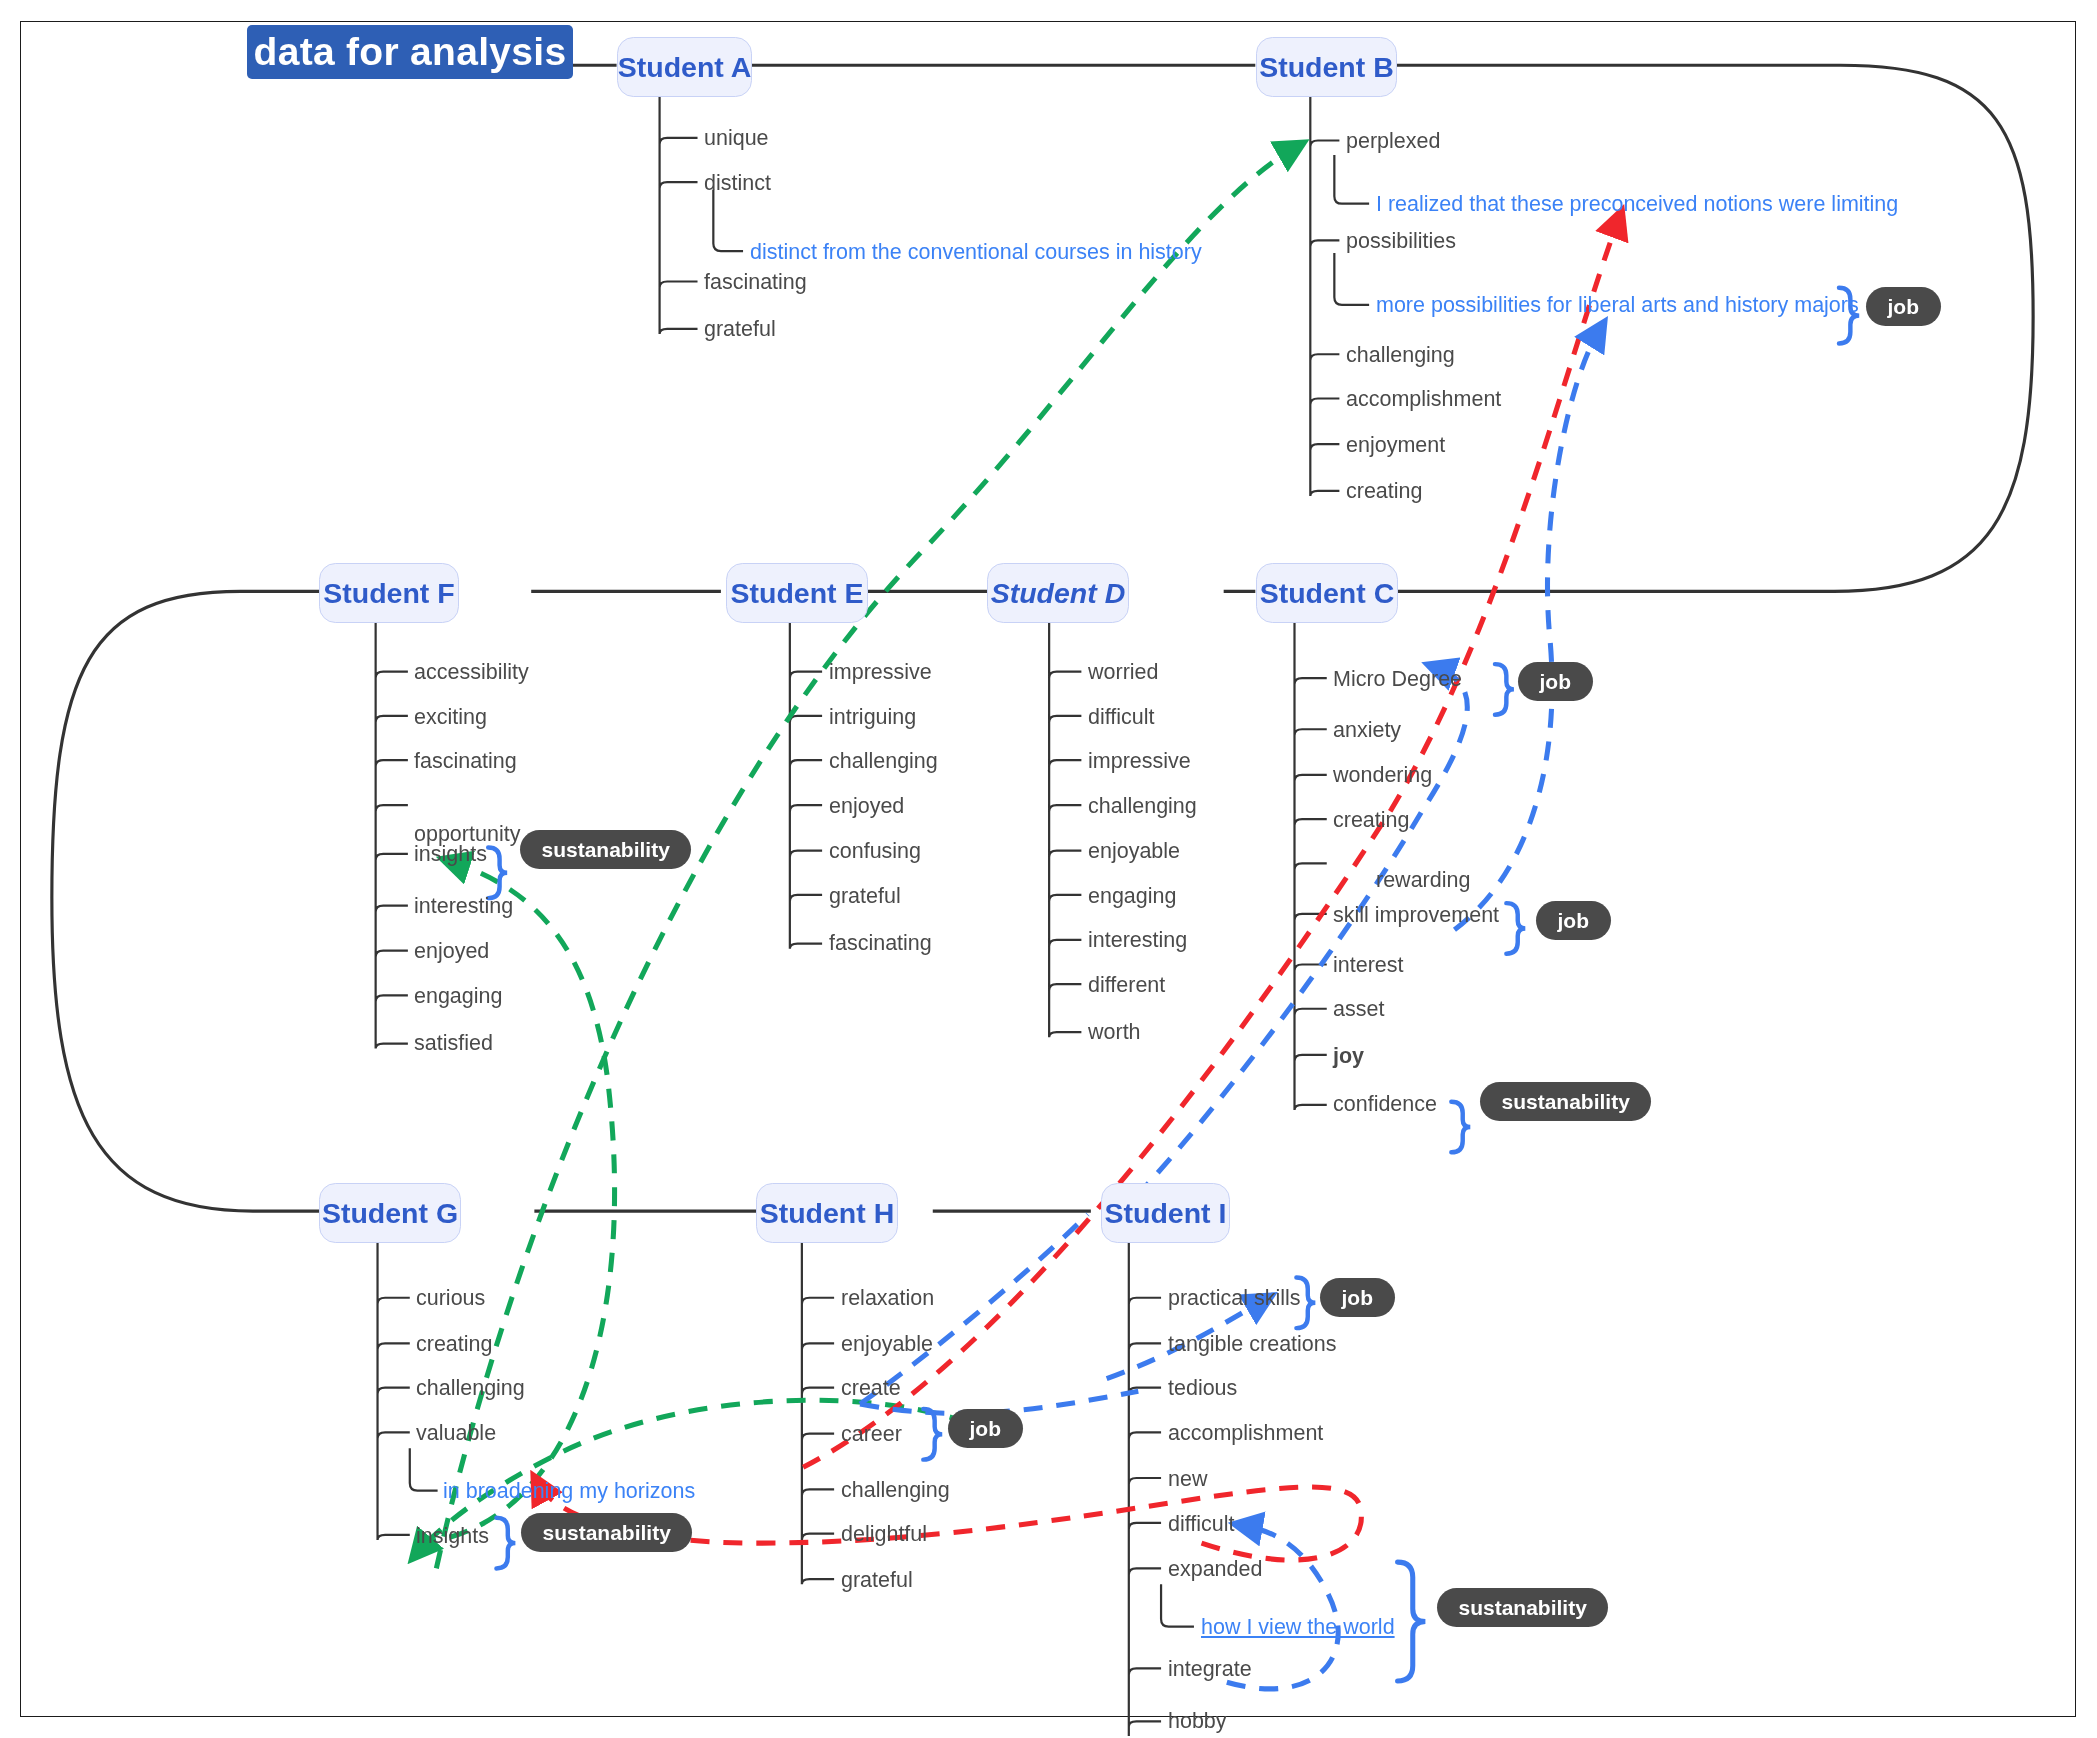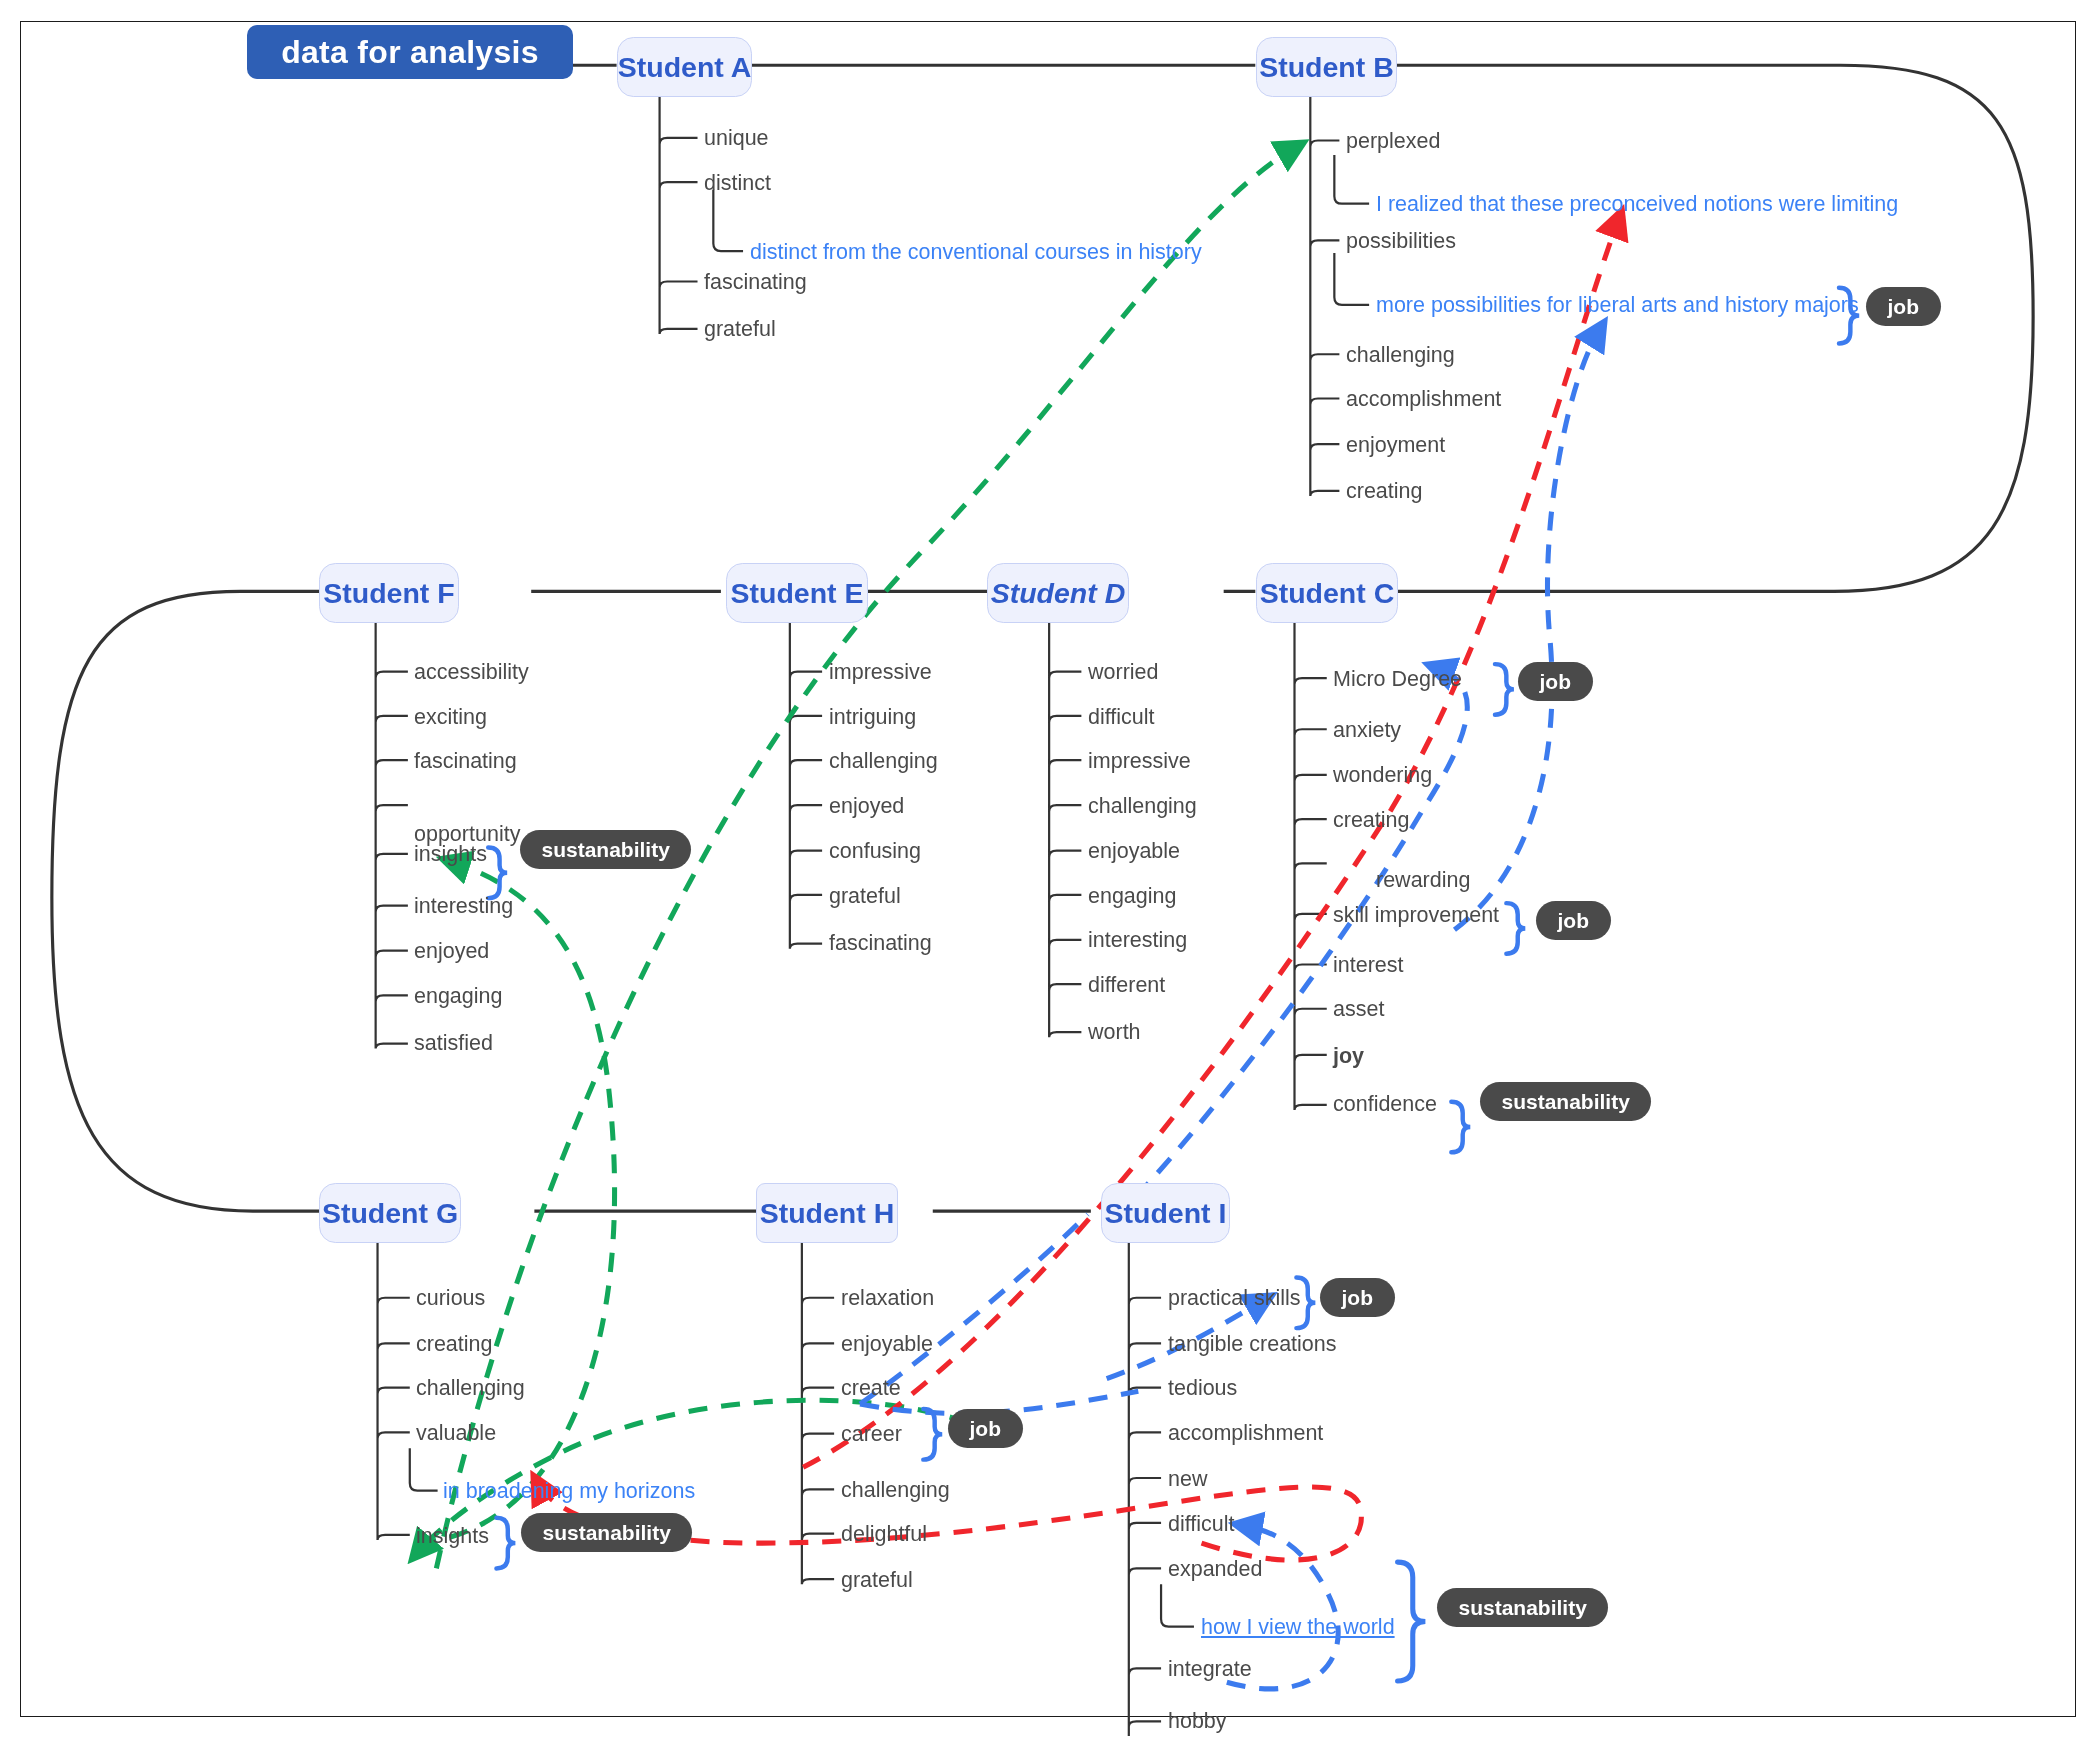--- a/index.html
+++ b/index.html
@@ -3,22 +3,22 @@
 <meta charset="utf-8">
 <title>data for analysis — mind map</title>
 <style>
   html,body{margin:0;padding:0;background:#ffffff;}
   body{font-family:"Liberation Sans", sans-serif;}
   #stage{position:relative;width:2097px;height:1738px;background:#ffffff;overflow:hidden;}
   #frame{position:absolute;left:20px;top:21px;width:2056px;height:1696px;border:1.9px solid #1b1b1b;box-sizing:border-box;background:#fff;}
   #svg-layer{position:absolute;left:0;top:0;width:2097px;height:1738px;pointer-events:none;}
 
   .title-box{
-    position:absolute;background:#2E5FB5;color:#ffffff;border-radius:10px;
-    font-size:32px;font-weight:bold;letter-spacing:0.3px;
+    position:absolute;background:#2E5FB5;color:#ffffff;border-radius:5px;
+    font-size:39px;font-weight:bold;letter-spacing:0.3px;
     display:flex;align-items:center;justify-content:center;
     text-shadow:0 0 0.6px rgba(0,0,0,.15);
   }
   .node-pill{
     position:absolute;background:#EEF1FD;border:1.9px solid #C8D2F6;border-radius:16.4px;
     color:#2F5BC9;font-size:28.5px;font-weight:bold;
     display:flex;align-items:center;justify-content:center;white-space:nowrap;
   }
   .leaf{
     position:absolute;color:#4a4a4a;font-size:21.5px;white-space:nowrap;line-height:1;
@@ -146,21 +146,21 @@
   <div class="node-pill" style="left:987px;top:563px;width:140px;height:58px;font-style:italic;">
     <span>Student D</span>
     </div>
   <div class="node-pill" style="left:1256px;top:563px;width:140px;height:58px;">
     <span>Student C</span>
     </div>
 
   <div class="node-pill" style="left:319px;top:1183px;width:140px;height:58px;">
     <span>Student G</span>
     </div>
-  <div class="node-pill" style="left:756px;top:1183px;width:140px;height:58px;border-radius:9px;">
+  <div class="node-pill" style="left:756px;top:1183px;width:140px;height:58px;">
     <span>Student H</span>
     </div>
   <div class="node-pill" style="left:1101px;top:1183px;width:127px;height:58px;">
     <span>Student I</span>
     </div>
 
   <div class="leaf" style="left:704px;top:128px;">unique</div>
   <div class="leaf" style="left:704px;top:173px;">distinct</div>
   <div class="leaf sub" style="left:750px;top:242px;">distinct from the conventional courses in history</div>
   <div class="leaf" style="left:704px;top:272px;">fascinating</div>

